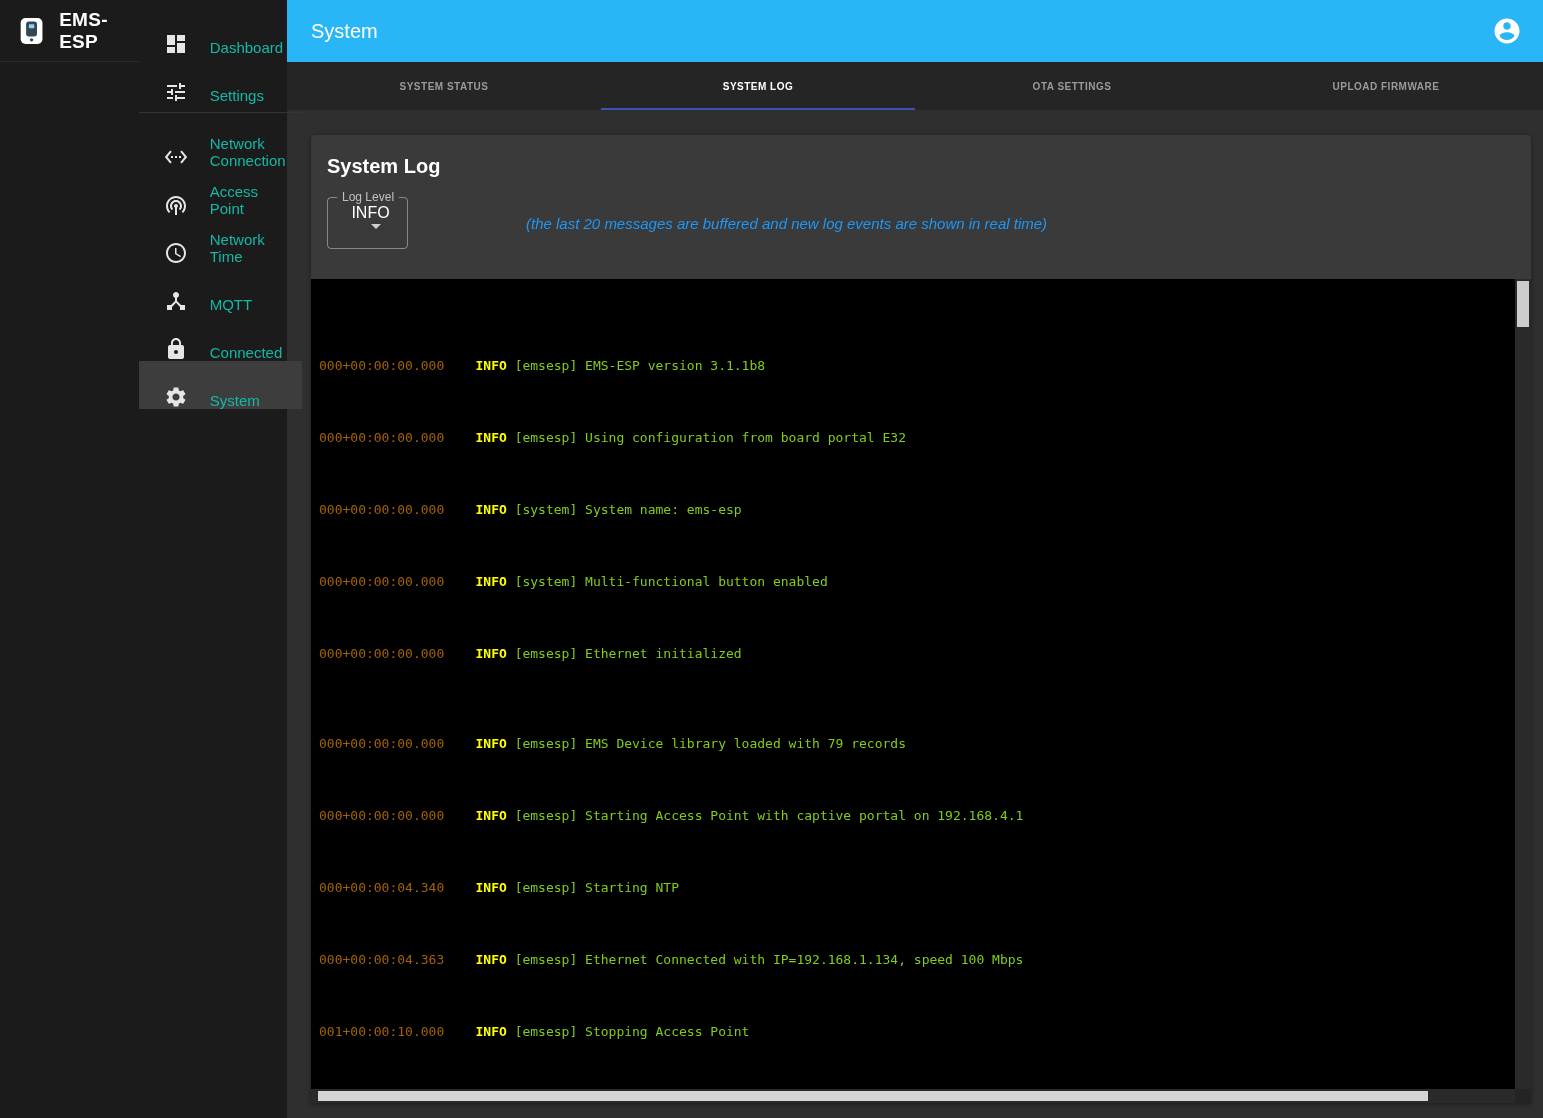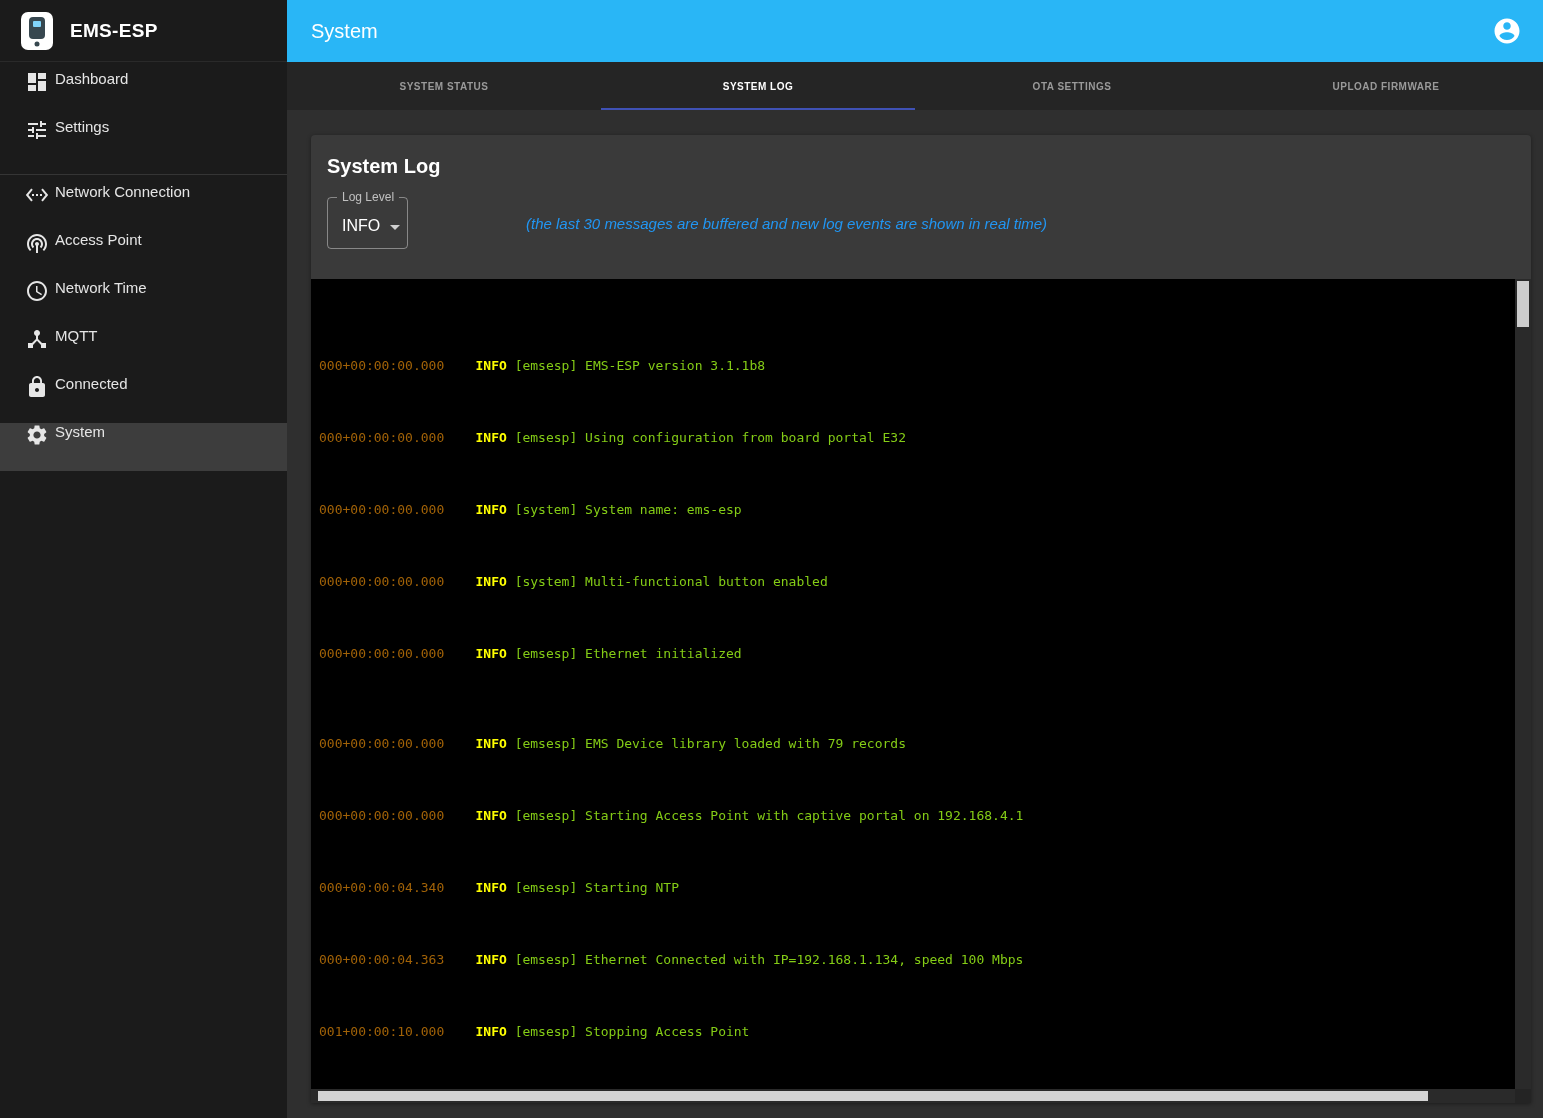--- a/index.html
+++ b/index.html
@@ -7,31 +7,31 @@
   body {
     font-family: "Liberation Sans", sans-serif;
     background: var(--page-bg, #2f2f2f);
     color: #fff;
     display: flex;
   }
   
   .sidebar {
     width: 287px; flex: 0 0 287px;
     background: var(--sidebar-bg, #1b1b1b);
-    display: flex; flex-direction: column;
+    display: flex; flex-direction: row;
   }
   .sidebar-header {
     height: 62px; display:flex; align-items:center; gap:16px;
     padding: 0 20px; border-bottom: 1px solid #2a2a2a;
   }
   .app-title { font-size: 19px; font-weight: bold; letter-spacing: .3px; color:#fff; }
   .nav { padding-top: 8px; }
   .nav-item {
-    height: 48px; display:flex; align-items:flex-start; gap:6px;
-    padding: 0 16px 0 25px; cursor:pointer; color:#e5e5e5;
+    height: 48px; display:flex; align-items:flex-end; gap:22px;
+    padding: 0 16px 0 25px; cursor:pointer; color:#14b8a6;
   }
   .nav-item.selected { background: var(--selected-item, #3d3d3d); }
   .nav-item .label { font-size: 15px; }
   .nav-item svg, .sidebar svg.menu-icon { flex:0 0 24px; }
   .nav-divider { border-top: 1px solid #353535; margin: 8px 0; }
   .icon24 { width:24px; height:24px; fill:#e6e6e6; }
   
   .main { flex:1; display:flex; flex-direction:column; min-width:0; }
   .appbar {
     height: 62px; flex: 0 0 62px;
@@ -61,21 +61,21 @@
     background: var(--card-bg, #3a3a3a);
     border-radius: 4px 4px 0 0;
     box-shadow: 0 1px 4px rgba(0,0,0,.4);
   }
   .card-header { padding: 18px 16px 0 16px; }
   .panel-title { font-size: 20px; font-weight: bold; line-height:26px; color:#fff; }
   .controls-row { margin-top: 18px; padding-bottom: 30px; display:flex; align-items:center; }
   .select {
     position:relative; width:81px; height:52px;
     border:1px solid rgba(255,255,255,.4); border-radius:4px;
-    display:flex; align-items:center; padding: 6px 8px 0 14px; cursor:pointer;
+    display:flex; align-items:center; padding: 6px 8px 0 14px; cursor:pointer;flex-direction:column;
   }
   .select-label {
     position:absolute; top:-8px; left:9px; padding:0 5px;
     font-size:12px; color:#c0c0c0; background: var(--card-bg, #3a3a3a);
   }
   .select-value { font-size:16px; color:#fff; }
   .select-caret {
     width:0; height:0; margin-left:10px; margin-top:2px;
     border-left:5px solid transparent; border-right:5px solid transparent;
     border-top:5px solid #cfcfcf;
@@ -197,21 +197,21 @@
   <div class="content">
     <div class="card">
       <div class="card-header">
         <div class="panel-title">System Log</div>
         <div class="controls-row">
           <div class="select">
             <span class="select-label">Log Level</span>
             <span class="select-value">INFO</span>
             <span class="select-caret"></span>
           </div>
-          <div class="note">(the last 30 messages are buffered and new log events are shown in real time)</div>
+          <div class="note">(the last 20 messages are buffered and new log events are shown in real time)</div>
         </div>
       </div>
 
       <div class="terminal">
         <div class="log-lines">
           
         
             <div class="log-line" data-level="INFO"><span class="t">000+00:00:00.000</span><span class="lvl">INFO</span><span class="msg">[emsesp] EMS-ESP version 3.1.1b8</span></div>
           
             <div class="log-line" data-level="INFO"><span class="t">000+00:00:00.000</span><span class="lvl">INFO</span><span class="msg">[emsesp] Using configuration from board portal E32</span></div>

